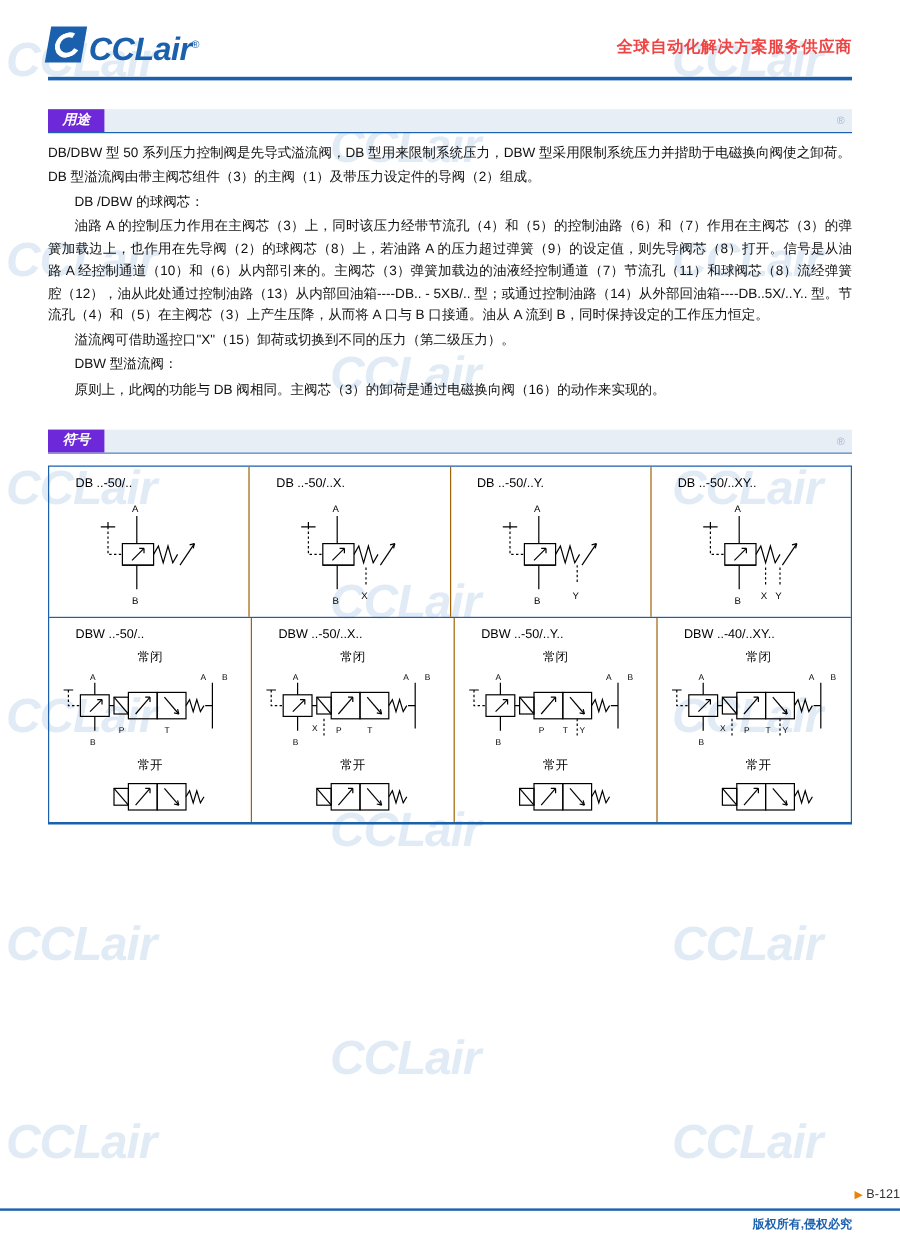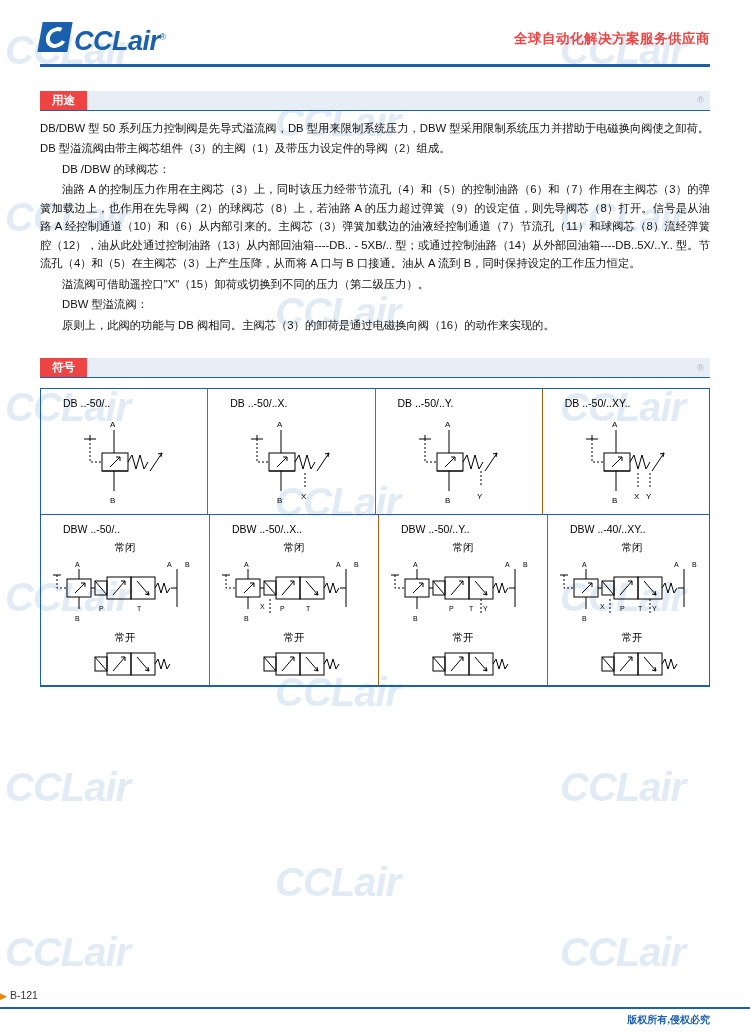--- a/index.html
+++ b/index.html
@@ -104,28 +104,29 @@
   
   .section-bar {
     height: 19px;
     background: #e8eef6;
     display: flex;
     align-items: center;
     position: relative;
     margin-top: 24px;
   }
   .section-bar .tab {
-    background: #ef4444;
+    background: #6d28d9;
     color: #fff;
     font-size: 11.5px;
     font-weight: bold;
     height: 19px;
     line-height: 19px;
     padding: 0 12px;
     box-sizing: border-box;
+    font-style: italic;
   }
   .section-bar .bar-mark {
     margin-left: auto;
     margin-right: 6px;
     font-size: 9px;
     color: #9fb6d0;
   }
   .bar-underline {
     height: 1px;
     background: #1b60ad;
@@ -197,21 +198,21 @@
 
   
   .footer {
     position: absolute;
     left: 0;
     right: 0;
     bottom: 0;
     z-index: 10;
   }
   .footer-page {
-    text-align: left;
+    text-align: right;
     font-size: 10.5px;
     color: #333;
     padding-bottom: 6px;
   }
   .footer-page .tri {
     color: #f08000;
     font-size: 9px;
     margin-right: 3px;
   }
   .footer-rule {

